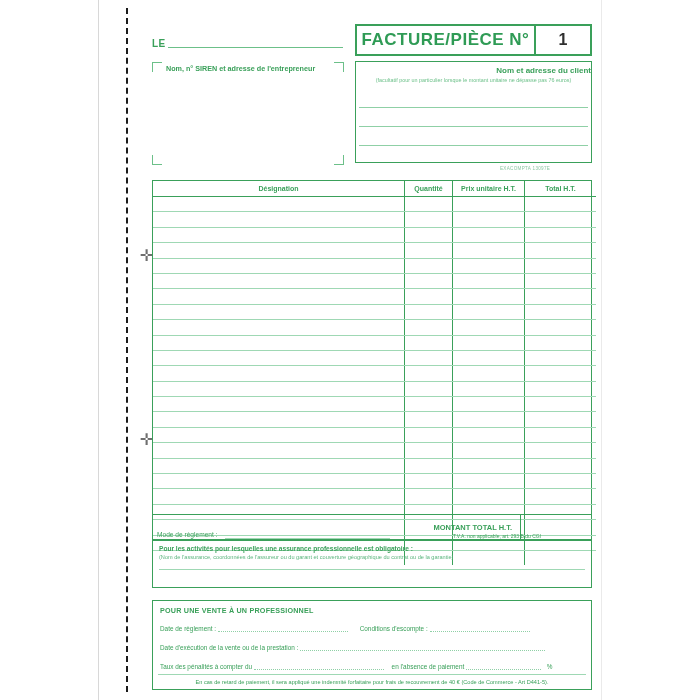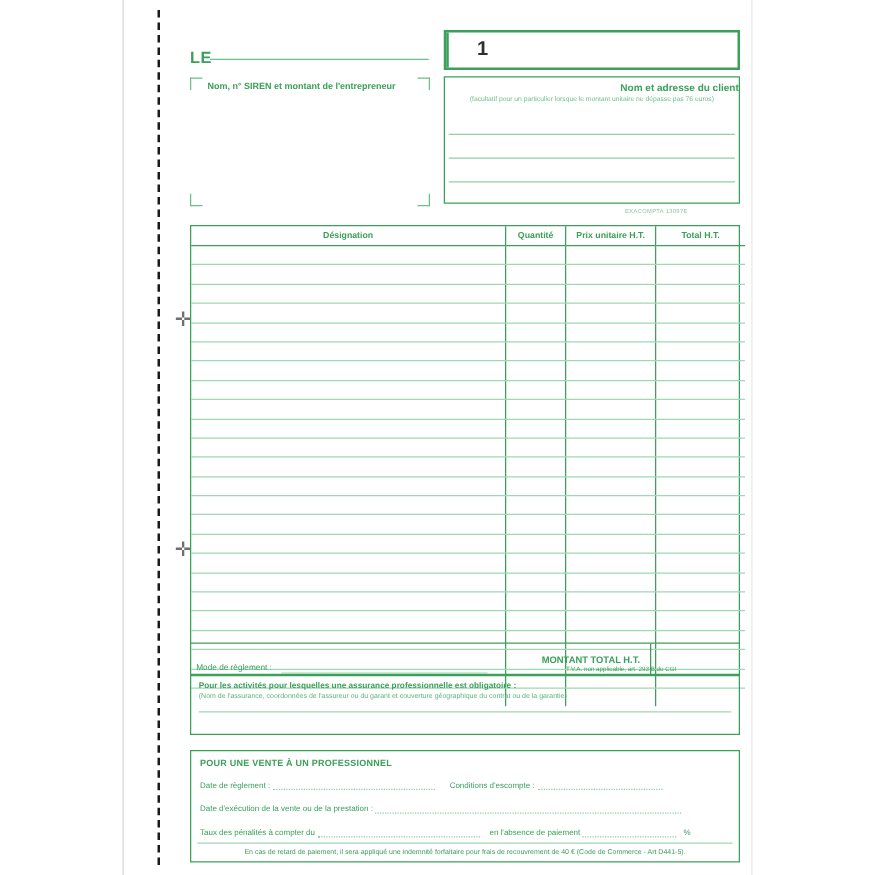--- a/index.html
+++ b/index.html
@@ -58,21 +58,21 @@
     text-align: center;
     font-family: "DejaVu Sans", sans-serif;
   }
 
   
   .hdr-le {
     position: absolute;
     left: 152px;
     top: 38px;
     width: 190px;
-    font-size: 13px;
+    font-size: 10px;
     font-weight: bold;
     color: #3aa05a;
     letter-spacing: .4px;
   }
   .hdr-le-line {
     position: absolute;
     left: 168px;
     top: 47px;
     width: 175px;
     border-bottom: 1px solid #6cc089;
@@ -351,23 +351,24 @@
   <div class="punch" style="left:139px; top:248px;">✛</div>
   <div class="punch" style="left:139px; top:432px;">✛</div>
 
   <div class="hdr-le">LE</div>
   <div class="hdr-le-line"></div>
 
   <div class="corner tl" style="left:152px; top:62px;"></div>
   <div class="corner tr" style="left:334px; top:62px;"></div>
   <div class="corner bl" style="left:152px; top:155px;"></div>
   <div class="corner br" style="left:334px; top:155px;"></div>
-  <div class="entrepreneur-label">Nom, n° SIREN et montant de l'entrepreneur</div>
+  <div class="entrepreneur-label">Nom, n° SIREN et adresse de l'entrepreneur</div>
 
   <div class="facture-box">
+    <div class="facture-title">FACTURE/PIÈCE N°</div>
     <div class="facture-num-cell">1</div>
   </div>
 
   <div class="client-box">
     <div class="client-title">Nom et adresse du client</div>
     <div class="client-sub">(facultatif pour un particulier lorsque le montant unitaire ne dépasse pas 76 euros)</div>
     <div class="client-lines">
       <div class="client-line"></div>
       <div class="client-line"></div>
       <div class="client-line"></div>

